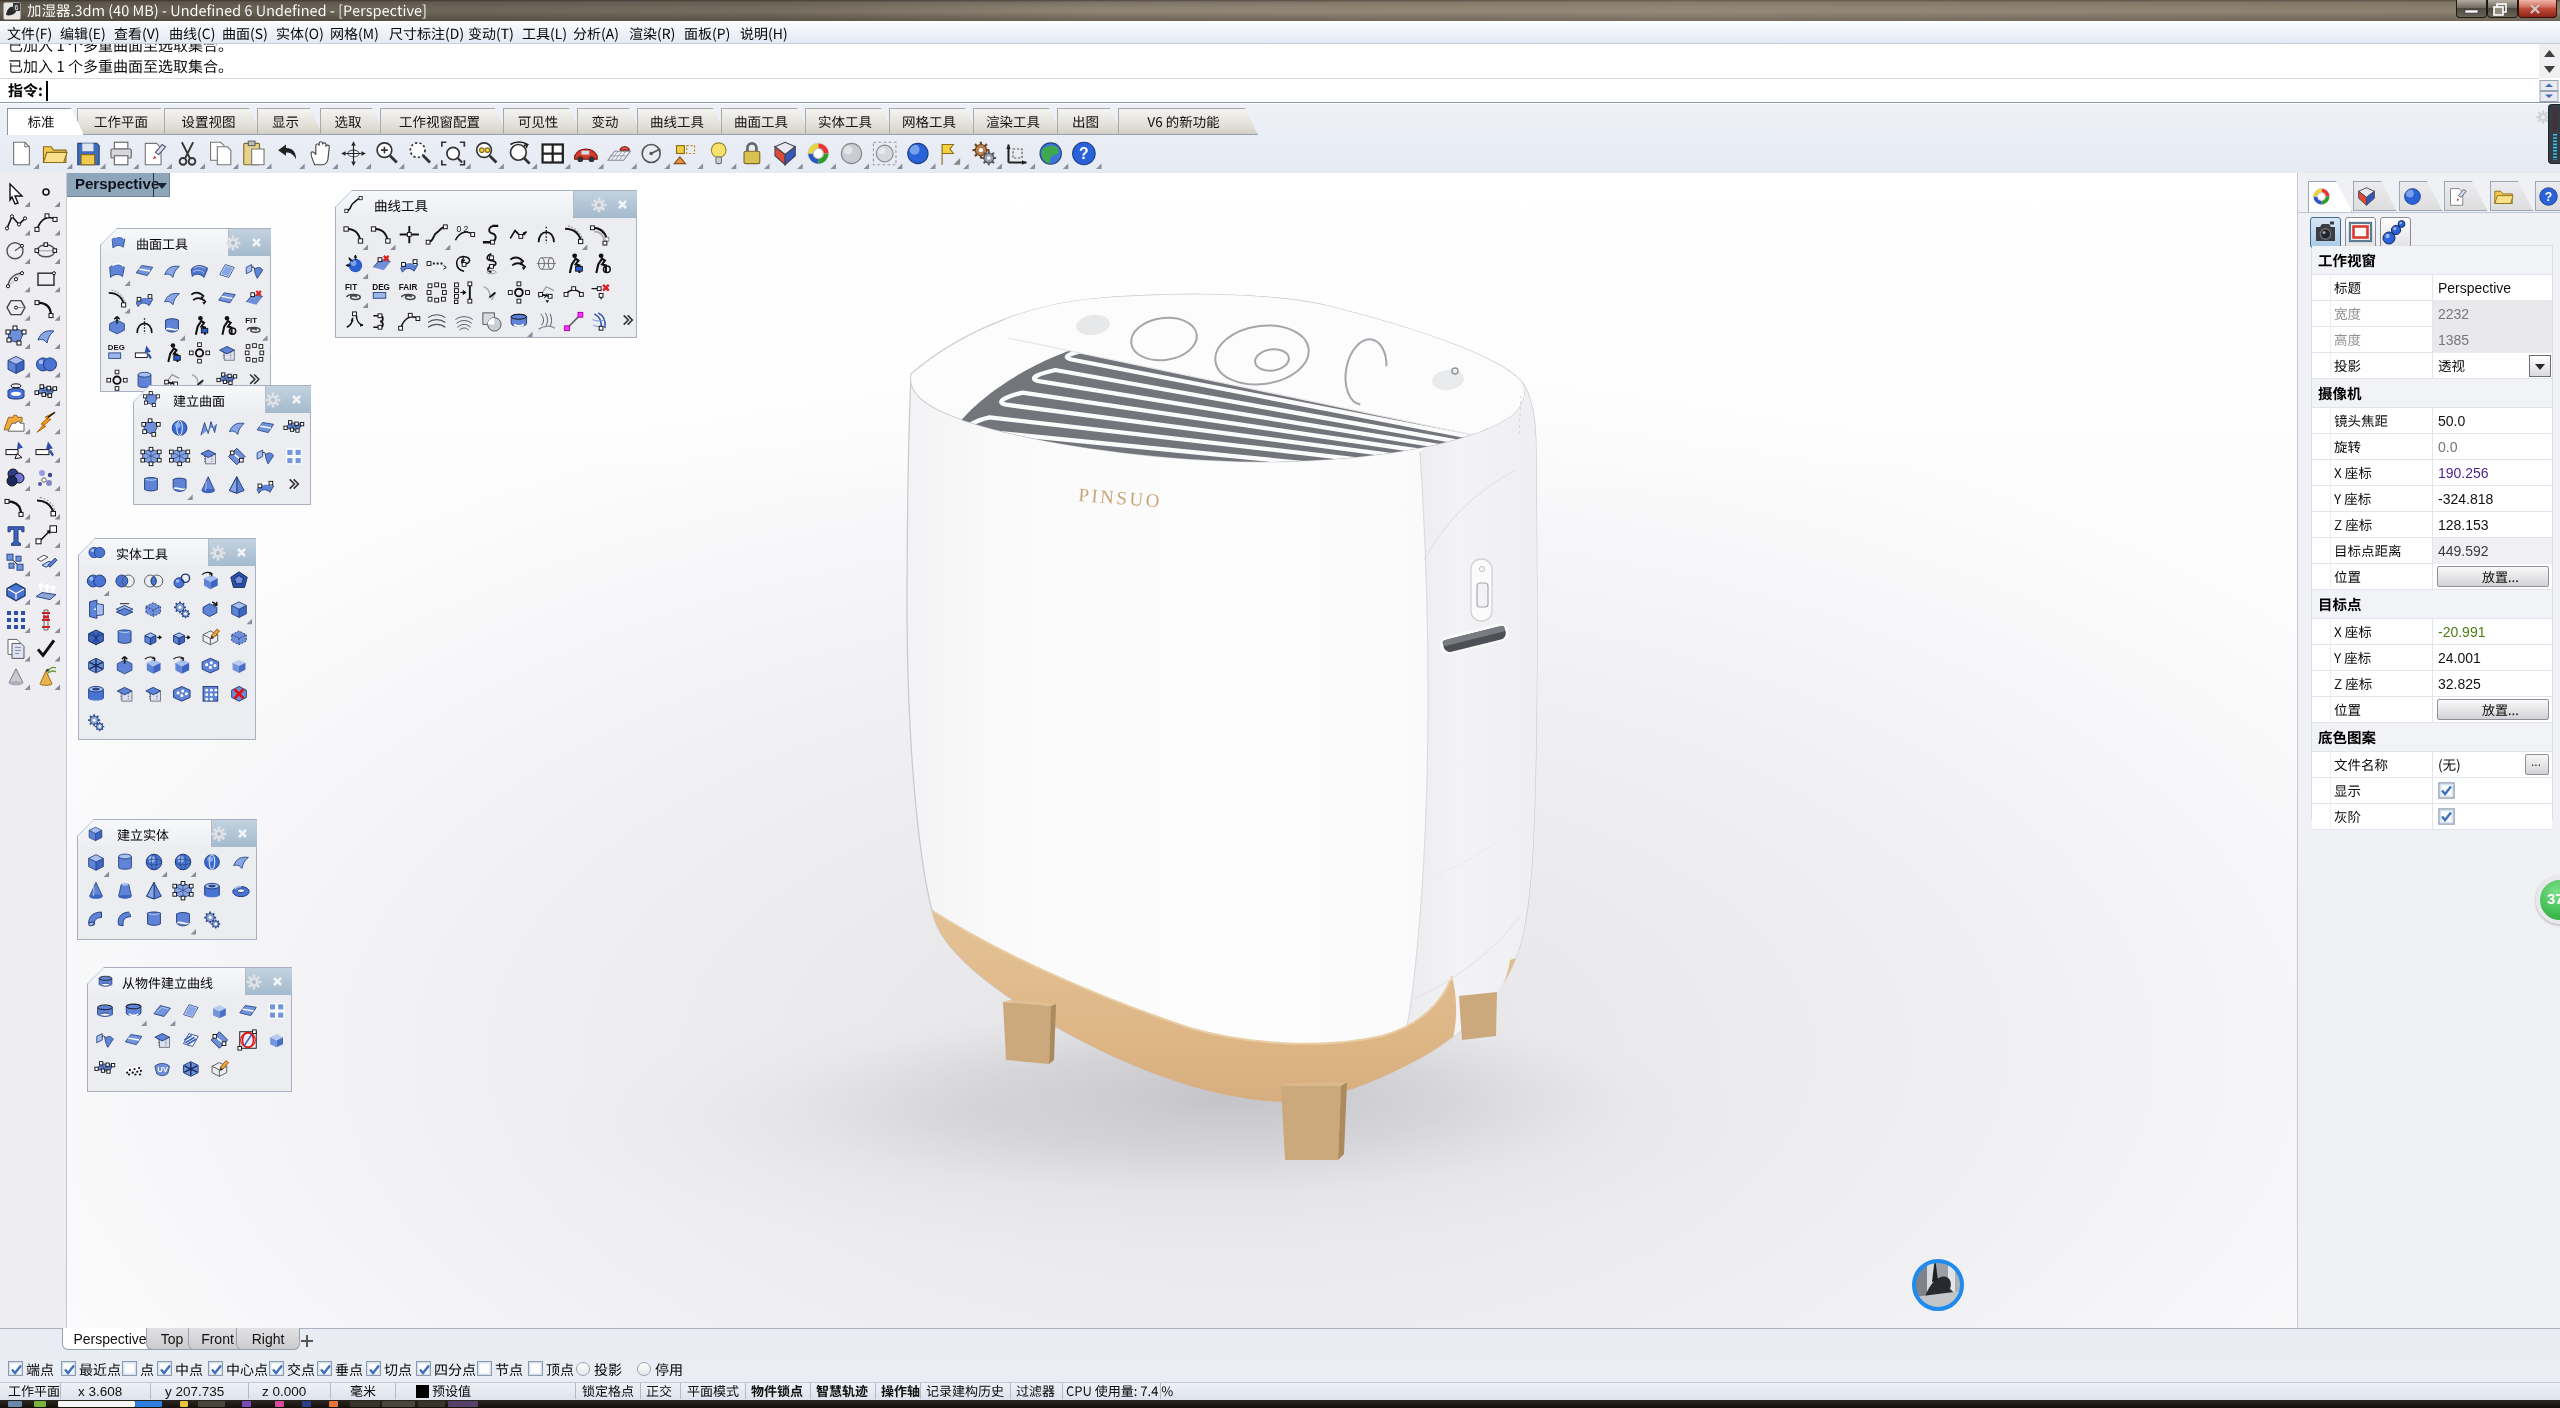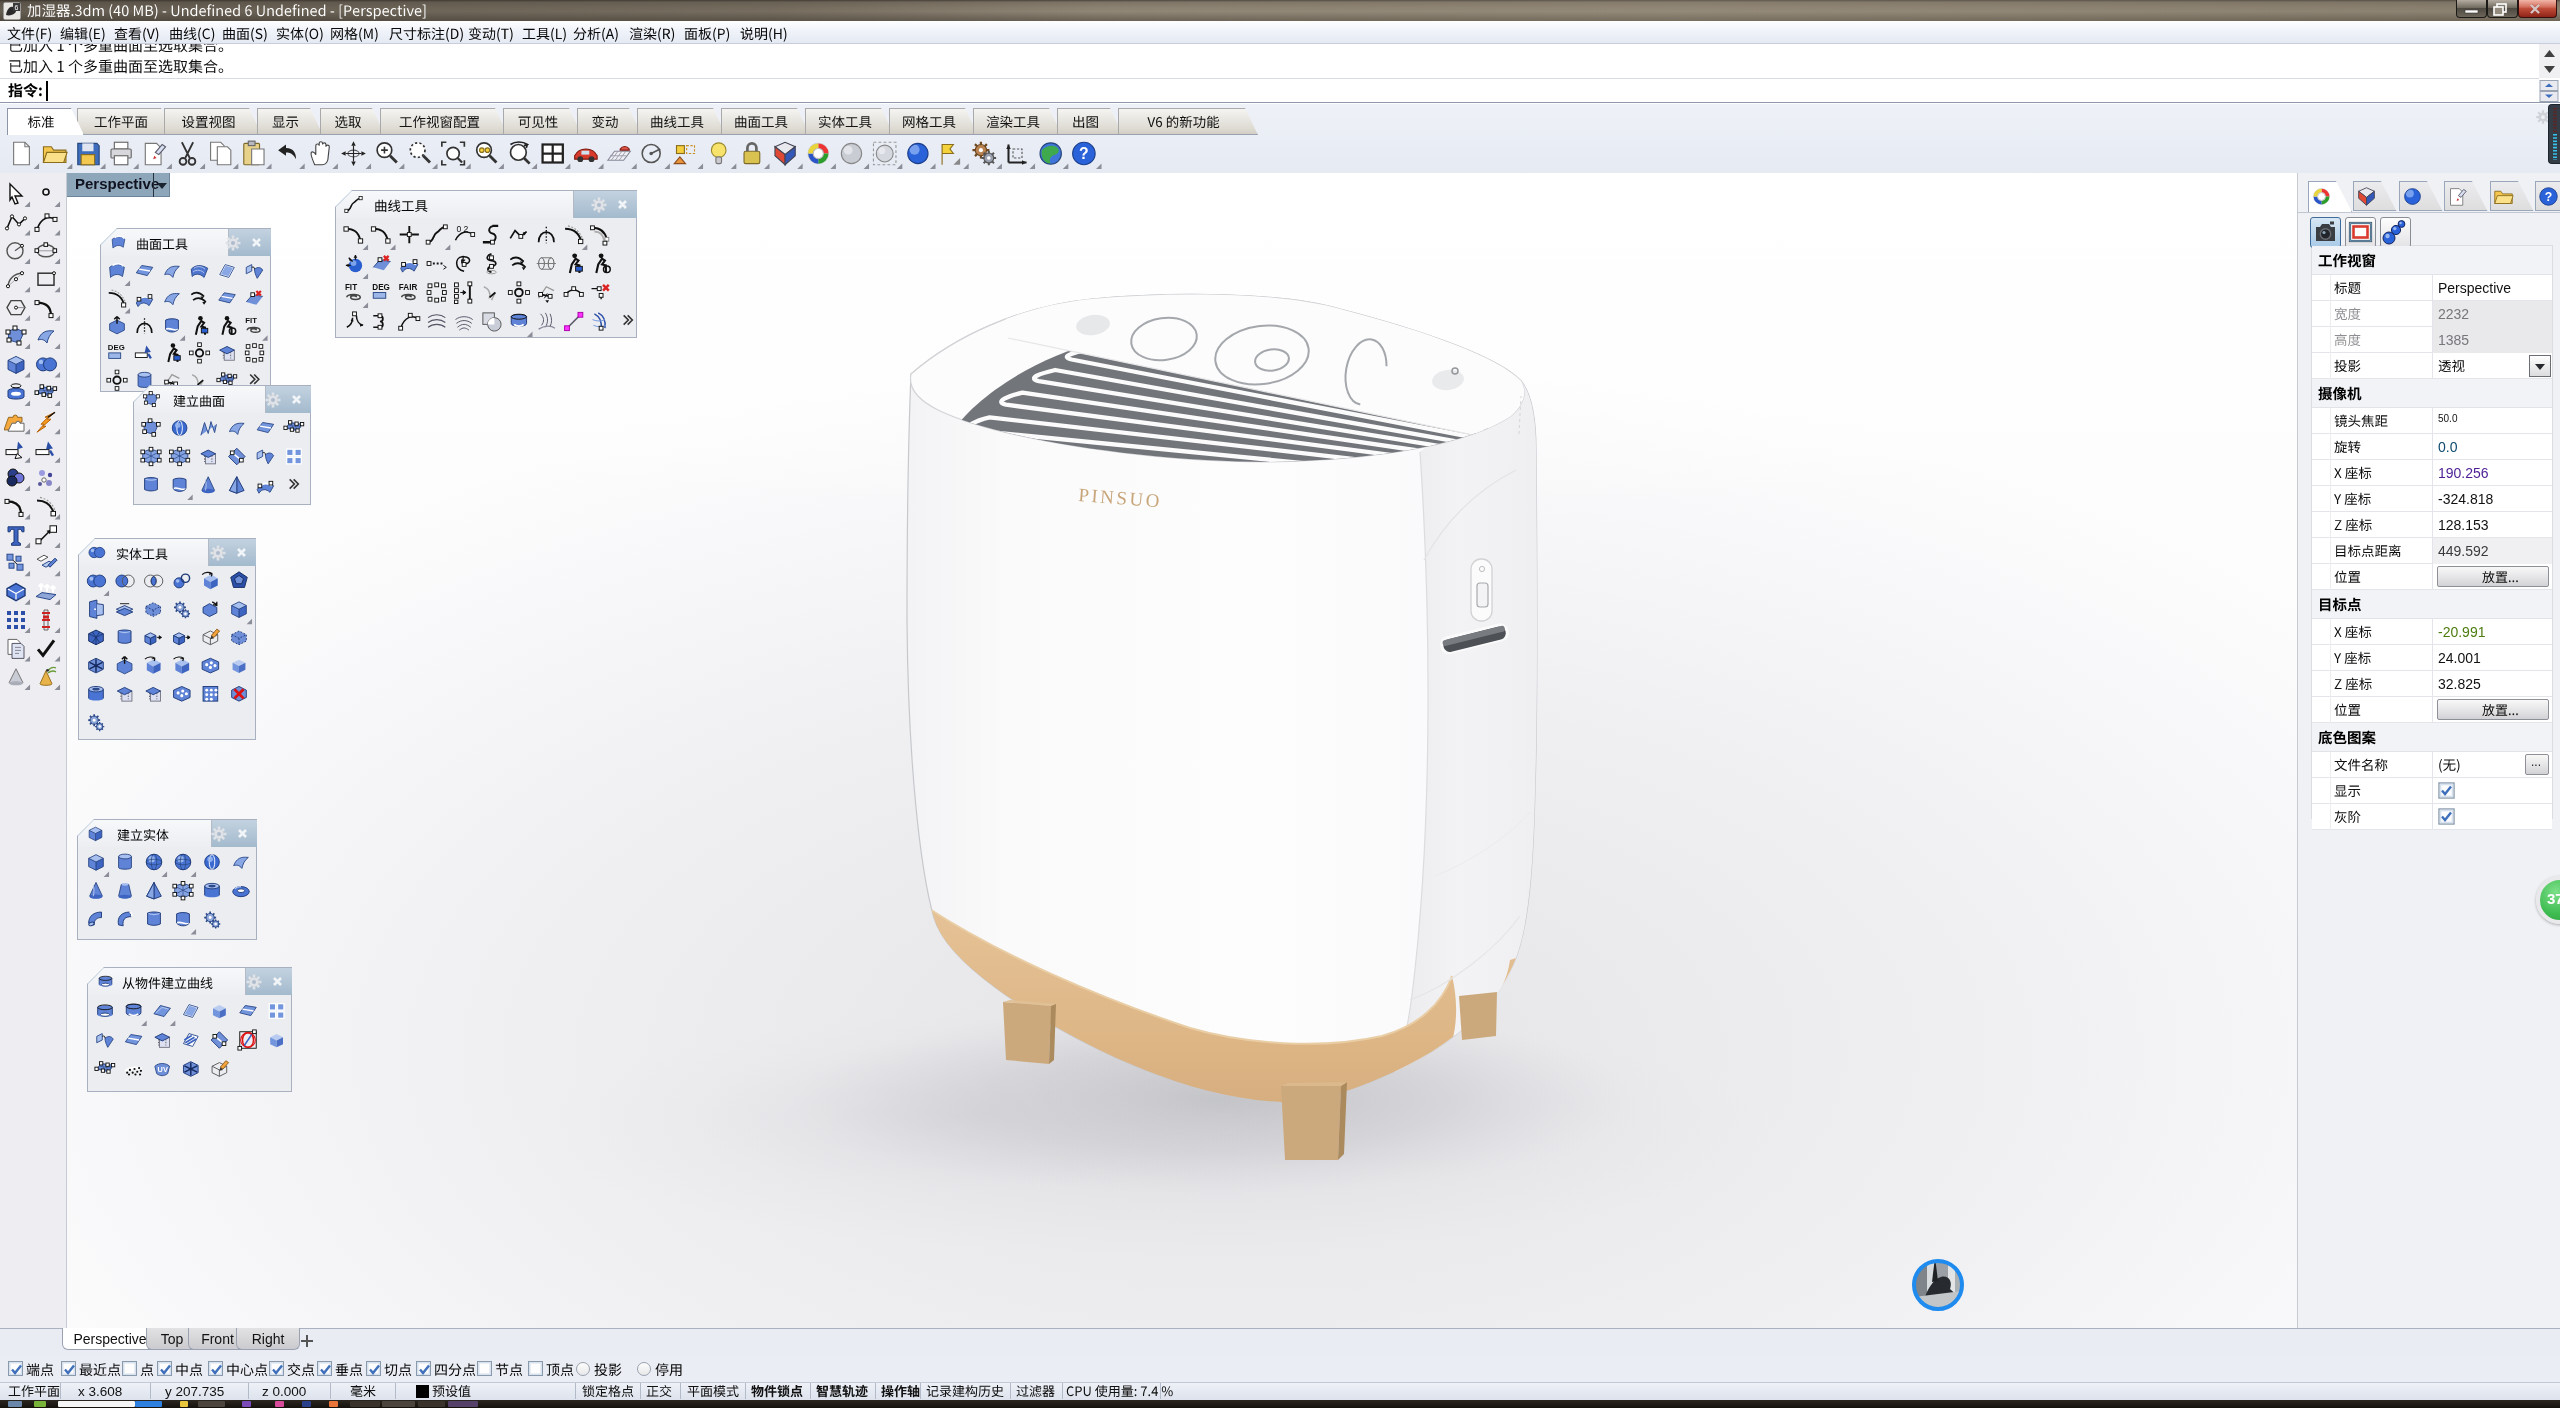--- a/index.html
+++ b/index.html
@@ -1551,25 +1551,25 @@
 <div class="abs" style="left:2432px;top:353px;width:1px;height:26px;z-index:7;background:#e4e5ea"></div>
 <div class="abs" style="left:2330px;top:353px;width:1px;height:26px;z-index:7;background:#ededf0"></div>
 <div class="abs" style="left:2529px;top:355px;width:22px;height:22px;z-index:8;background:linear-gradient(180deg,#fefefe,#dcdcdf);border:1px solid #6a6d74"></div>
 <svg class="abs" style="left:2529px;top:355px;z-index:9" width="22" height="22">
     <path d="M6 9 L16 9 L11 15 Z" fill="#26292e"></path>
   </svg>
 <div class="abs" style="left:2312px;top:379px;width:240px;height:29px;z-index:6;background:#f2f3f6;border-bottom:1px solid #e2e3e8"></div>
 <div class="abs" style="left:2312px;top:408px;width:240px;height:26px;z-index:6;background:#fff;border-bottom:1px solid #e4e5ea"></div>
 <div class="abs" style="left:2432px;top:408px;width:1px;height:26px;z-index:7;background:#e4e5ea"></div>
 <div class="abs" style="left:2330px;top:408px;width:1px;height:26px;z-index:7;background:#ededf0"></div>
-<span class="abs" style="left:2438px;top:413px;font-size:10px;color:#111;z-index:8">50.0</span>
+<span class="abs" style="left:2438px;top:413px;font-size:14px;color:#111;z-index:8">50.0</span>
 <div class="abs" style="left:2312px;top:434px;width:240px;height:26px;z-index:6;background:#fff;border-bottom:1px solid #e4e5ea"></div>
 <div class="abs" style="left:2432px;top:434px;width:1px;height:26px;z-index:7;background:#e4e5ea"></div>
 <div class="abs" style="left:2330px;top:434px;width:1px;height:26px;z-index:7;background:#ededf0"></div>
-<span class="abs" style="left:2438px;top:439px;font-size:14px;color:#0c4a6e;z-index:8">0.0</span>
+<span class="abs" style="left:2438px;top:439px;font-size:14px;color:#737373;z-index:8">0.0</span>
 <div class="abs" style="left:2312px;top:460px;width:240px;height:26px;z-index:6;background:#fff;border-bottom:1px solid #e4e5ea"></div>
 <div class="abs" style="left:2432px;top:460px;width:1px;height:26px;z-index:7;background:#e4e5ea"></div>
 <div class="abs" style="left:2330px;top:460px;width:1px;height:26px;z-index:7;background:#ededf0"></div>
 <span class="abs" style="left:2438px;top:465px;font-size:14px;color:#4c1d95;z-index:8">190.256</span>
 <div class="abs" style="left:2312px;top:486px;width:240px;height:26px;z-index:6;background:#fff;border-bottom:1px solid #e4e5ea"></div>
 <div class="abs" style="left:2432px;top:486px;width:1px;height:26px;z-index:7;background:#e4e5ea"></div>
 <div class="abs" style="left:2330px;top:486px;width:1px;height:26px;z-index:7;background:#ededf0"></div>
 <span class="abs" style="left:2438px;top:491px;font-size:14px;color:#111;z-index:8">-324.818</span>
 <div class="abs" style="left:2312px;top:512px;width:240px;height:26px;z-index:6;background:#fff;border-bottom:1px solid #e4e5ea"></div>
 <div class="abs" style="left:2432px;top:512px;width:1px;height:26px;z-index:7;background:#e4e5ea"></div>

